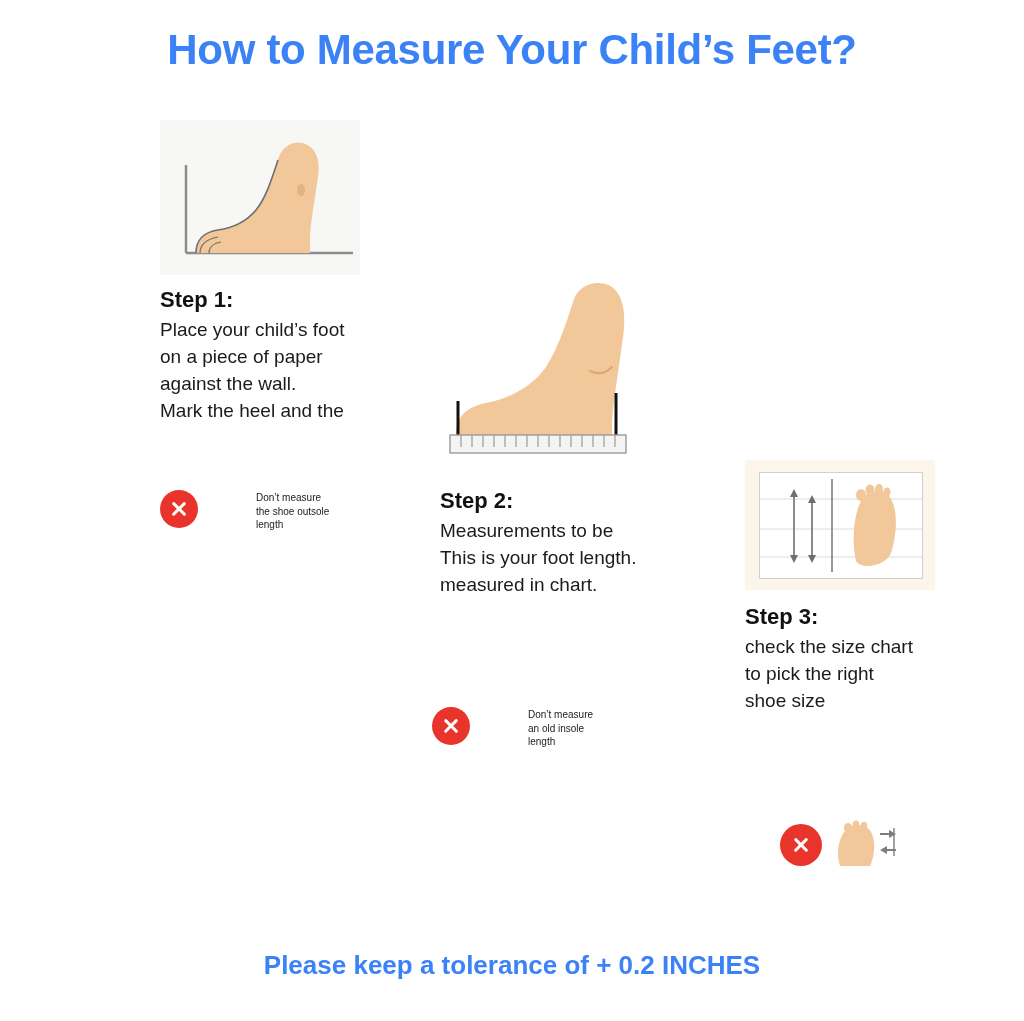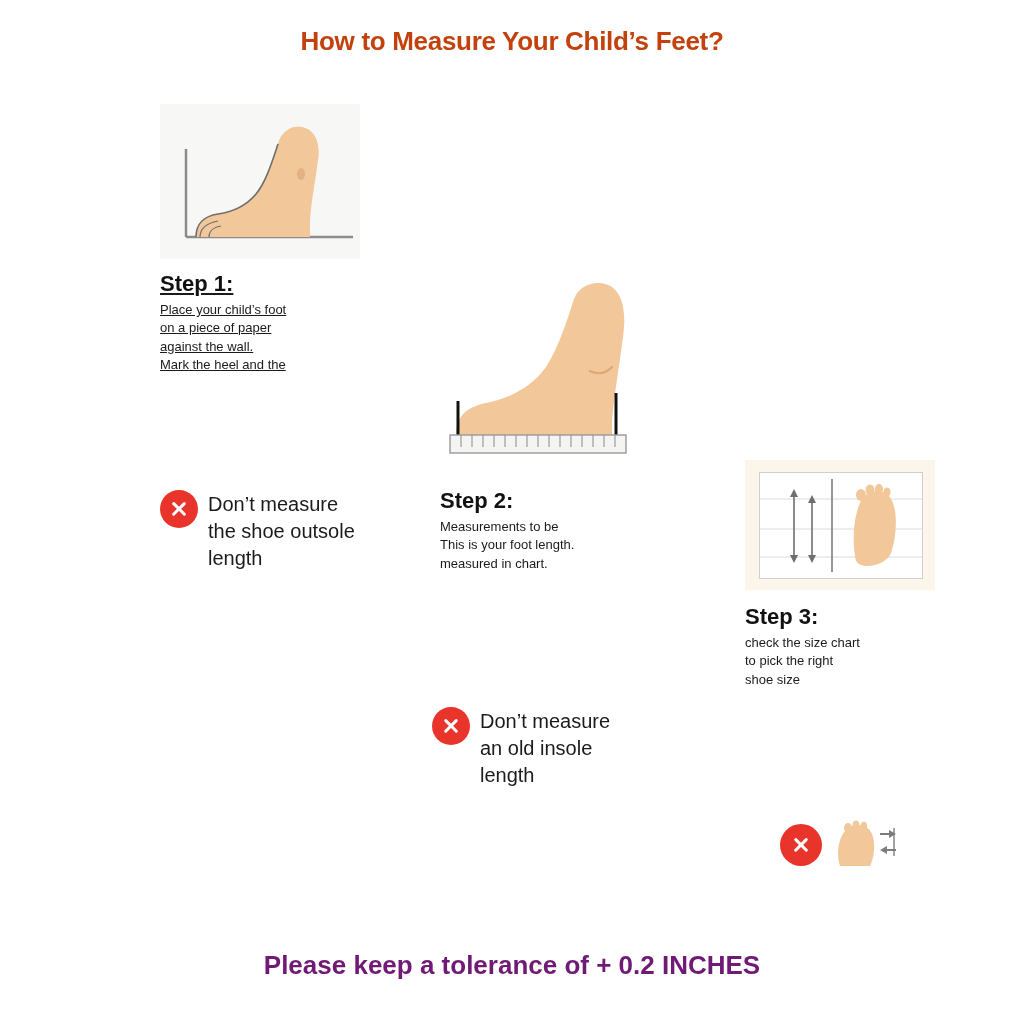--- a/index.html
+++ b/index.html
@@ -20,48 +20,48 @@
     inset: 0;
   }
 
   
   .title {
     position: absolute;
     top: 26px;
     left: 0;
     width: 1024px;
     text-align: center;
-    font-size: 26px;
+    font-size: 42px;
     font-weight: bold;
-    color: #c2410c;
+    color: #3b82f6;
     letter-spacing: -0.3px;
   }
 
   
   .step-block {
     position: absolute;
   }
   .step-title {
     font-size: 22px;
     font-weight: bold;
     color: #111111;
     margin: 0 0 4px 0;
   }
   .step-text {
-    font-size: 13px;
+    font-size: 19px;
     line-height: 1.42;
     color: #1b1b1b;
   }
   .step-text .line {
     display: block;
     white-space: pre;
   }
 
   
-  #step1 { left: 160px; top: 104px; width: 240px; text-decoration: underline; }
+  #step1 { left: 160px; top: 120px; width: 240px; }
   #step1 .art {
     width: 200px;
     height: 155px;
     background: #f7f7f5;
     position: relative;
   }
   #step1 .step-title { margin-top: 12px; }
 
   
   #step2 { left: 440px; top: 275px; width: 300px; }
@@ -113,44 +113,45 @@
     left: 50%;
     top: 50%;
     width: 18px;
     height: 3.2px;
     background: #ffffff;
     border-radius: 2px;
   }
   .warn-badge::before { transform: translate(-50%,-50%) rotate(45deg); }
   .warn-badge::after  { transform: translate(-50%,-50%) rotate(-45deg); }
   .warn-text {
-    font-size: 20px;
+    font-size: 10px;
     line-height: 1.36;
     color: #1b1b1b;
     padding-top: 1px;
+    margin-left: 48px;
   }
   .warn-text .line { display: block; white-space: pre; }
 
   #warn1 { left: 160px; top: 490px; width: 230px; }
   #warn2 { left: 432px; top: 707px; width: 240px; }
   #warn3 { left: 780px; top: 820px; width: 200px; align-items: center; }
 
   #warn3 .warn-badge { width: 42px; height: 42px; flex: 0 0 42px; }
   .s3-warn-art { width: 70px; height: 50px; position: relative; }
 
   
   .footer {
     position: absolute;
     left: 0;
     top: 950px;
     width: 1024px;
     text-align: center;
     font-size: 26px;
     font-weight: bold;
-    color: #701a75;
+    color: #3b82f6;
   }
 </style>
 </head>
 <body>
 
 <div class="page">
 
   <div class="title">How to Measure Your Child’s Feet?</div>
 
   <div class="step-block" id="step1">

